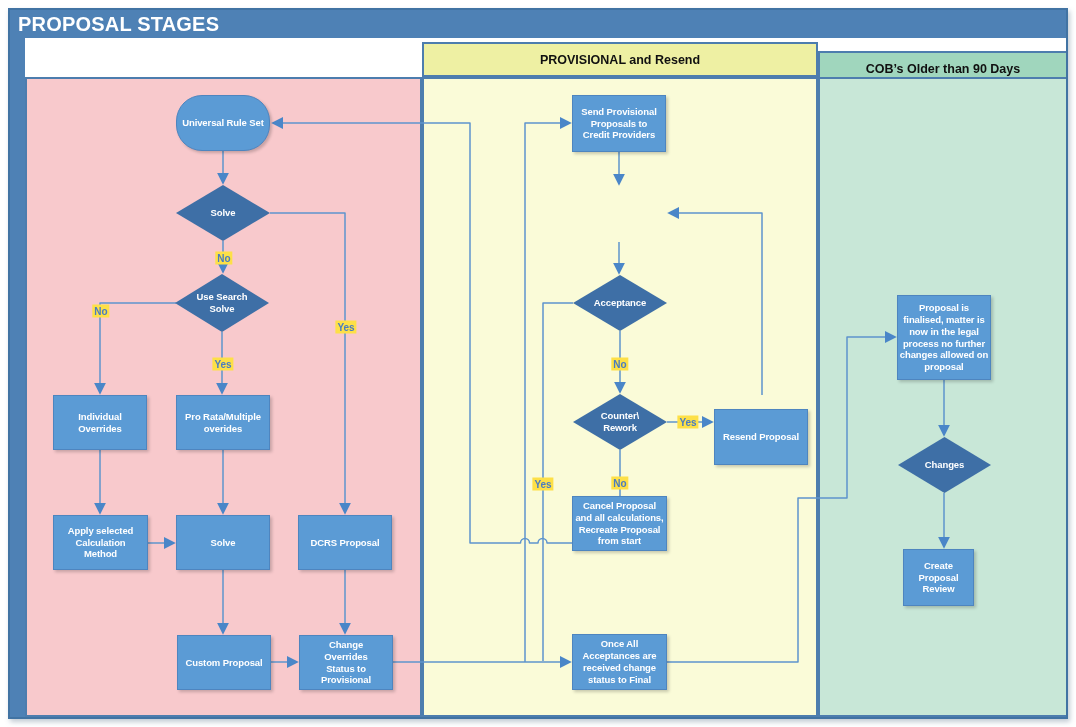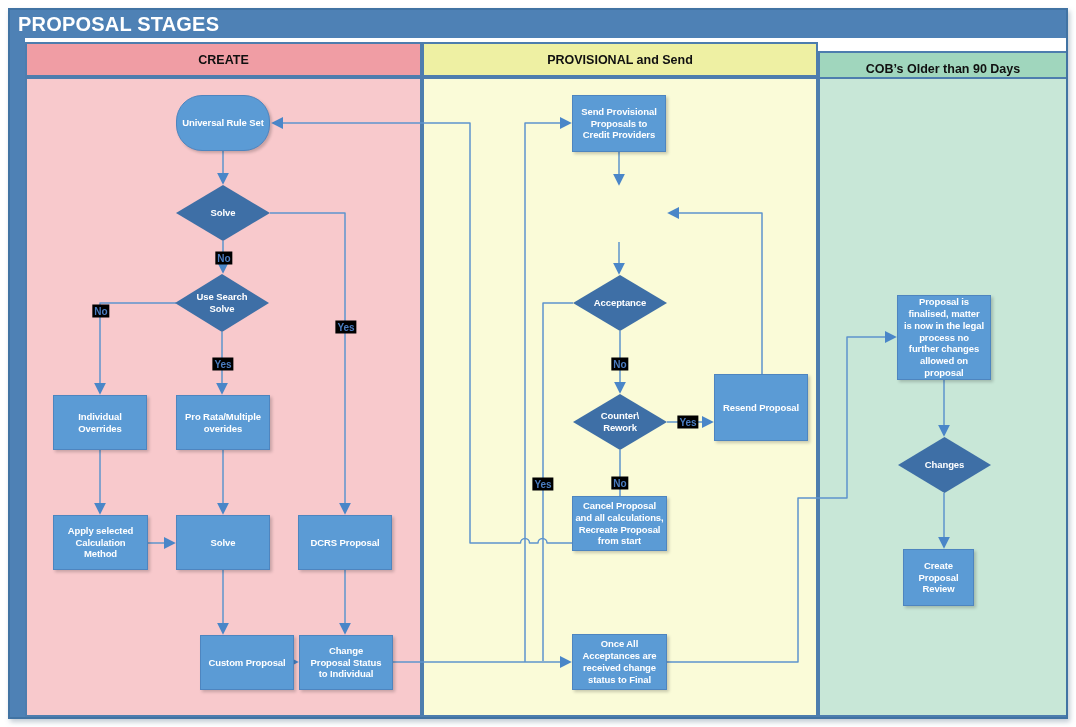--- a/index.html
+++ b/index.html
@@ -49,39 +49,36 @@
   }
   .dec{
     position:absolute;z-index:20;background:#3e6fa6;
     clip-path:polygon(50% 0,100% 50%,50% 100%,0 50%);
     display:flex;align-items:center;justify-content:center;text-align:center;
     color:#fff;font-weight:700;font-size:9.5px;line-height:1.25;letter-spacing:-.1px;
     box-sizing:border-box;filter:drop-shadow(2px 2px 1.5px rgba(0,0,0,0.25));
   }
   .edge-label{
     position:absolute;z-index:30;transform:translate(-50%,-50%);
-    background:#000000;color:#4a7cc0;font-weight:700;font-size:10px;
+    background:#fde047;color:#4a7cc0;font-weight:700;font-size:10px;
     padding:0 2px;line-height:13px;
   }
 </style>
 </head>
 <body>
 
 <div class="canvas">
 
   <div class="titlebar">
     <span class="title">PROPOSAL STAGES</span>
   </div>
   <div class="left-strip"></div>
 
-  <div class="lane-header hdr-create">
-    <span>CREATE</span>
-  </div>
   <div class="lane-header hdr-prov">
-    <span>PROVISIONAL and Send</span>
+    <span>PROVISIONAL and Resend</span>
   </div>
   <div class="lane-header hdr-cob">
     <span>COB’s Older than 90 Days</span>
   </div>
 
   <div class="lane-body body-create"></div>
   <div class="lane-body body-prov"></div>
   <div class="lane-body body-cob"></div>
 
   <svg class="wires" width="1076" height="727">
@@ -119,31 +116,31 @@
   </svg>
 
   <div class="proc" style="left:176px;top:95px;width:94px;height:56px;border-radius:26px;">Universal Rule Set</div>
   <div class="dec" style="left:176px;top:185px;width:94px;height:56px;padding:0 20px;">Solve</div>
   <div class="dec" style="left:175px;top:274px;width:94px;height:58px;padding:0 18px;">Use Search Solve</div>
   <div class="proc" style="left:53px;top:395px;width:94px;height:55px;padding:2px 16px;">Individual Overrides</div>
   <div class="proc" style="left:176px;top:395px;width:94px;height:55px;">Pro Rata/Multiple overides</div>
   <div class="proc" style="left:53px;top:515px;width:95px;height:55px;">Apply selected Calculation Method</div>
   <div class="proc" style="left:176px;top:515px;width:94px;height:55px;">Solve</div>
   <div class="proc" style="left:298px;top:515px;width:94px;height:55px;text-align:center;">DCRS Proposal</div>
-  <div class="proc" style="left:177px;top:635px;width:94px;height:55px;margin-left:23px;">Custom Proposal</div>
-  <div class="proc" style="left:299px;top:635px;width:94px;height:55px;padding:2px 10px;">Change Proposal Status to Individual</div>
+  <div class="proc" style="left:177px;top:635px;width:94px;height:55px;">Custom Proposal</div>
+  <div class="proc" style="left:299px;top:635px;width:94px;height:55px;padding:2px 10px;">Change Overrides Status to Provisional</div>
 
   <div class="proc" style="left:572px;top:95px;width:94px;height:57px;padding:2px 8px;">Send Provisional Proposals to Credit Providers</div>
   <div class="dec" style="left:573px;top:275px;width:94px;height:56px;padding:0 14px;">Acceptance</div>
   <div class="dec" style="left:573px;top:394px;width:94px;height:56px;padding:0 19px;">Counter\ Rework</div>
-  <div class="proc" style="left:714px;top:374px;width:94px;height:67px;">Resend Proposal</div>
+  <div class="proc" style="left:714px;top:409px;width:94px;height:56px;">Resend Proposal</div>
   <div class="proc" style="left:572px;top:496px;width:95px;height:55px;padding:2px 2px;">Cancel Proposal and all calculations, Recreate Proposal from start</div>
   <div class="proc" style="left:572px;top:634px;width:95px;height:56px;padding:2px 6px;">Once All Acceptances are received change status to Final</div>
 
-  <div class="proc" style="left:897px;top:295px;width:94px;height:85px;padding:2px 6px;">Proposal is finalised, matter is now in the legal process no further changes allowed on proposal</div>
+  <div class="proc" style="left:897px;top:295px;width:94px;height:85px;padding:2px 0;">Proposal is finalised, matter is now in the legal process no further changes allowed on proposal</div>
   <div class="dec" style="left:898px;top:437px;width:93px;height:56px;padding:0 16px;">Changes</div>
   <div class="proc" style="left:903px;top:549px;width:71px;height:57px;padding:2px 16px;">Create Proposal Review</div>
 
   <div class="edge-label" style="left:224px;top:258px;">No</div>
   <div class="edge-label" style="left:101px;top:311px;">No</div>
   <div class="edge-label" style="left:223px;top:364px;">Yes</div>
   <div class="edge-label" style="left:346px;top:327px;">Yes</div>
   <div class="edge-label" style="left:620px;top:364px;">No</div>
   <div class="edge-label" style="left:543px;top:484px;">Yes</div>
   <div class="edge-label" style="left:620px;top:483px;">No</div>

